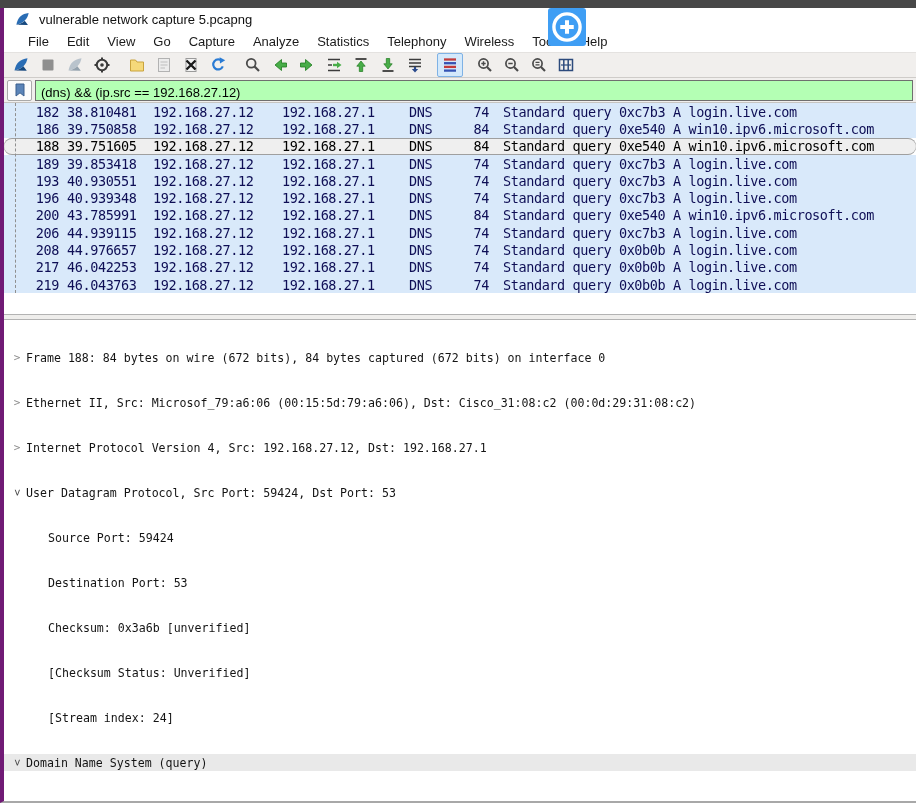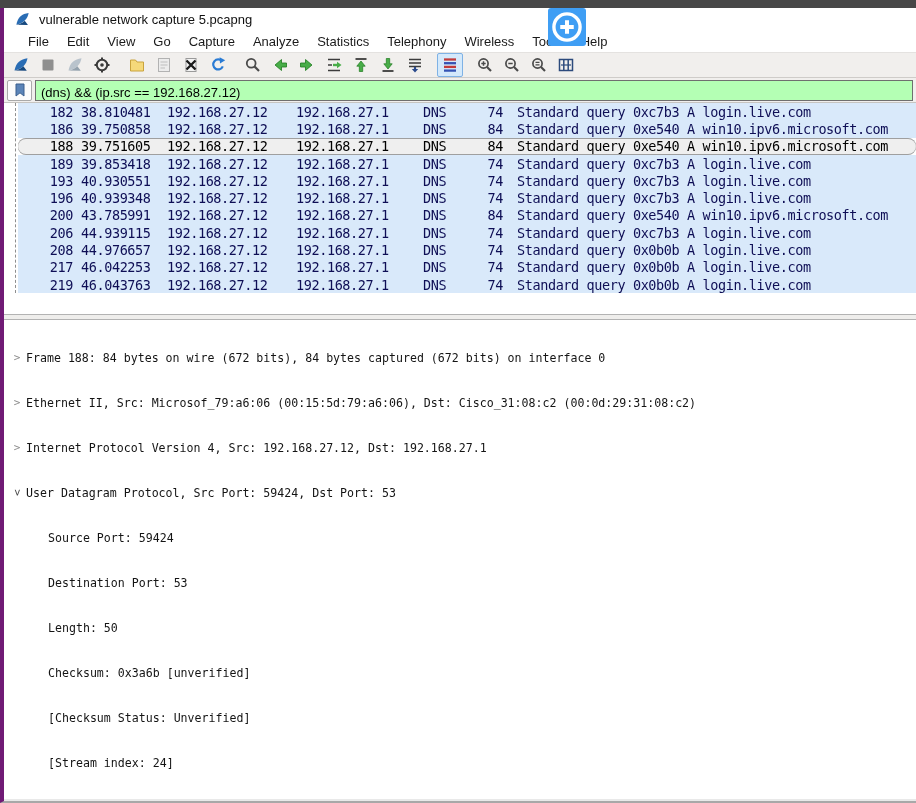--- a/index.html
+++ b/index.html
@@ -56,21 +56,21 @@
   .c-src{width:129px;padding-left:3px;box-sizing:border-box;}
   .c-dst{width:127px;padding-left:3px;box-sizing:border-box;}
   .c-proto{width:49px;padding-left:3px;box-sizing:border-box;}
   .c-len{width:40px;justify-content:flex-end;text-align:right;padding-right:6px;box-sizing:border-box;}
   .c-info{flex:1 1 auto;padding-left:8px;box-sizing:border-box;}
   .phead .c-no{justify-content:flex-start;text-align:left;padding-left:8px;}
   .phead .c-len{justify-content:flex-start;text-align:left;padding-left:3px;}
   .prows{position:relative;}
   .prow{
     display:flex;height:17.3px;background:#d9e9fa;color:#0e0e55;align-items:center;
-    font-family:"DejaVu Sans Mono",monospace;font-size:13.5px;letter-spacing:-0.4px;margin-left:14px;
+    font-family:"DejaVu Sans Mono",monospace;font-size:13.5px;letter-spacing:-0.4px;
   }
   .prow.sel{background:#efefef;color:#000;box-shadow:inset 0 1px 0 #9f9f9f, inset 0 -1px 0 #9f9f9f;border-radius:8px;}
   .related-line{position:absolute;left:11px;top:0;bottom:0;border-left:1px dashed #8f8f8f;pointer-events:none;}
   
   .splitter{height:6px;background:#efeeec;border-top:1px solid #b3b3b3;border-bottom:1px solid #b3b3b3;box-sizing:border-box;}
   
   .details{
     flex:1;overflow:hidden;background:#fff;padding-top:1px;
     font-family:"DejaVu Sans Mono",monospace;font-size:11.6px;color:#141414;white-space:pre;
   }
@@ -368,21 +368,20 @@
 
   <div class="splitter"></div>
 
   <div class="details">
     <div class="dl i0"><span class="exp">&gt;</span><span class="dt">Frame 188: 84 bytes on wire (672 bits), 84 bytes captured (672 bits) on interface 0</span></div>
     <div class="dl i0"><span class="exp">&gt;</span><span class="dt">Ethernet II, Src: Microsof_79:a6:06 (00:15:5d:79:a6:06), Dst: Cisco_31:08:c2 (00:0d:29:31:08:c2)</span></div>
     <div class="dl i0"><span class="exp">&gt;</span><span class="dt">Internet Protocol Version 4, Src: 192.168.27.12, Dst: 192.168.27.1</span></div>
     <div class="dl i0"><span class="exp open">&gt;</span><span class="dt">User Datagram Protocol, Src Port: 59424, Dst Port: 53</span></div>
     <div class="dl i1n"><span class="dt">Source Port: 59424</span></div>
     <div class="dl i1n"><span class="dt">Destination Port: 53</span></div>
-    <div class="dl i1n"><span class="dt">Length: 50</span></div>
     <div class="dl i1n"><span class="dt">Checksum: 0x3a6b [unverified]</span></div>
     <div class="dl i1n"><span class="dt">[Checksum Status: Unverified]</span></div>
     <div class="dl i1n"><span class="dt">[Stream index: 24]</span></div>
     <div class="dl i0 gray"><span class="exp open">&gt;</span><span class="dt">Domain Name System (query)</span></div>
     
     
     
     
     
     

